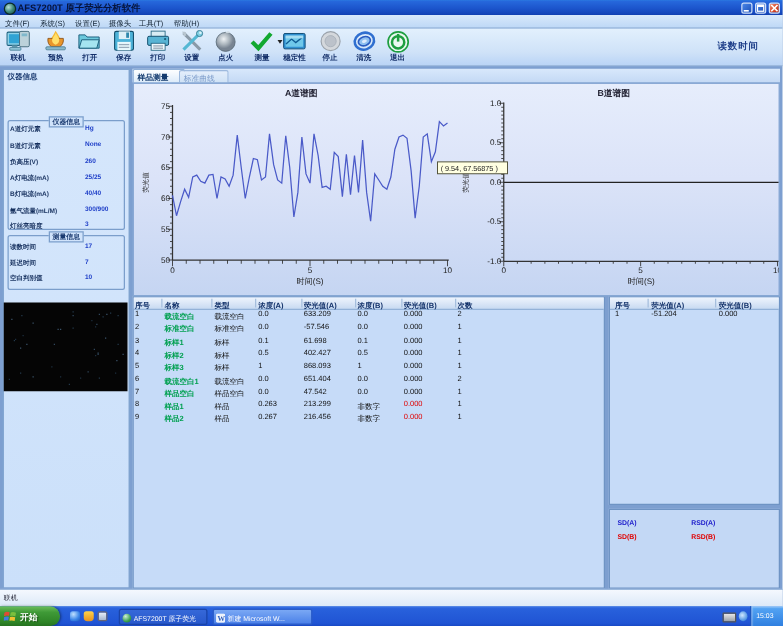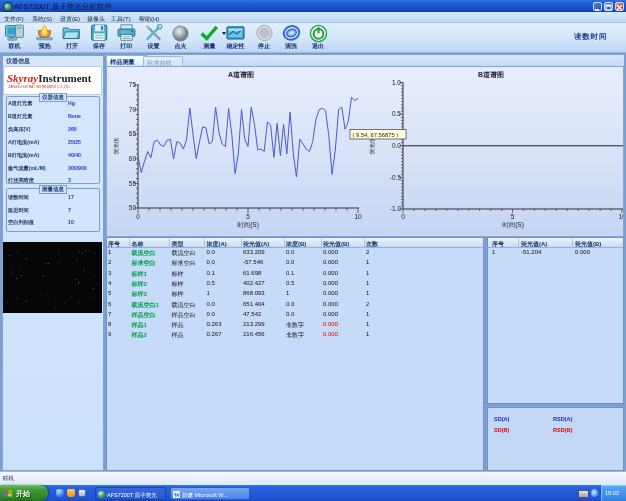--- a/index.html
+++ b/index.html
@@ -1,20 +1,20 @@
 <!DOCTYPE html>
 <html><head><meta charset="utf-8">
 <style>
 html,body{margin:0;padding:0;}
 body{width:626px;height:501px;overflow:hidden;font-family:"Liberation Sans",sans-serif;}
 #app{position:absolute;left:0;top:0;width:626px;height:501px;background:#7d9fd0;}
 .abs{position:absolute;}
 #titlebar{left:0;top:0;width:626px;height:12px;background:linear-gradient(#2a7ae0 0%,#2668dc 8%,#1c55cc 55%,#1446ba 90%,#1040b0 100%);}
 #titlebar .ticon{left:3px;top:2px;width:8px;height:8px;border-radius:50%;background:radial-gradient(circle at 35% 35%,#b8ded8,#3f8a7c 50%,#174a42);border:.5px solid #0c2a26;}
-#titlebar .ttext{left:14px;top:1.5px;font-size:7.5px;font-weight:normal;color:#05143c;letter-spacing:0px;white-space:nowrap;}
+#titlebar .ttext{left:14px;top:1.5px;font-size:7.5px;font-weight:bold;color:#05143c;letter-spacing:0px;white-space:nowrap;}
 .wbtn{top:1.5px;width:9px;height:9px;border-radius:2px;border:1px solid #cfe0f8;box-sizing:border-box;text-align:center;line-height:5px;}
 #wmin{left:593px;background:linear-gradient(135deg,#4a86e8,#1c50b8);}
 #wmax{left:604px;background:linear-gradient(135deg,#4a86e8,#1c50b8);}
 #wclose{left:615px;background:linear-gradient(135deg,#f0a088,#dc5030 45%,#c03010);}
 #menubar{left:0;top:12px;width:626px;height:11px;background:linear-gradient(#d8e9fb,#bed8f6);border-bottom:1px solid #a8c4e4;box-sizing:border-box;color:#123;font-size:6px;}
 #menubar span{position:absolute;top:2.5px;white-space:nowrap;}
 #toolbar{left:0;top:23px;width:626px;height:30px;background:linear-gradient(#e2f0fd,#cfe2f8 65%,#bad4f6);border-bottom:1px solid #9cb9dd;box-sizing:border-box;}
 .tbtn{position:absolute;top:1px;width:30px;height:28px;text-align:center;}
 .tbtn svg{display:block;margin:0 auto;}
 .tbtn .cap{font-size:6px;font-weight:bold;color:#15306a;margin-top:-1px;white-space:nowrap;}
@@ -275,24 +275,20 @@
           <circle cx="8.5" cy="8.8" r="4.4" fill="none" stroke="#1e9e40" stroke-width="1.8"></circle>
           <rect x="7.6" y="2.8" width="1.8" height="5.5" fill="#1e9e40"></rect>
         </svg>
         <div class="cap">退出</div>
       </div>
       <div class="abs" style="left:222px;top:9px;width:0;height:0;border-left:2.5px solid transparent;border-right:2.5px solid transparent;border-top:3.5px solid #222"></div>
     </div>
 <div id="mfinish" class="abs">读数时间</div>
 <div id="leftpanel" class="abs"></div>
 <div id="lptitle" class="abs">仪器信息</div>
-<div id="logo" class="abs">
- <div class="l1"><i>Skyray</i><b>Instrument</b></div>
- <div class="l2">JIANGSU SKYRAY INSTRUMENT CO.,LTD</div>
-</div>
 <div class="gbox abs" style="left:6px;top:96px;width:94px;height:88px;">
  <div class="glabel">仪器信息</div>
 </div>
 <div id="grows">
       <div class="irow abs" style="top:100px">A道灯元素</div>
       <div class="ival abs" style="left:68px;top:100px">Hg</div>
       <div class="irow abs" style="top:112.9px">B道灯元素</div>
       <div class="ival abs" style="left:68px;top:112.9px">None</div>
       <div class="irow abs" style="top:125.8px">负高压(V)</div>
       <div class="ival abs" style="left:68px;top:125.8px">260</div>

